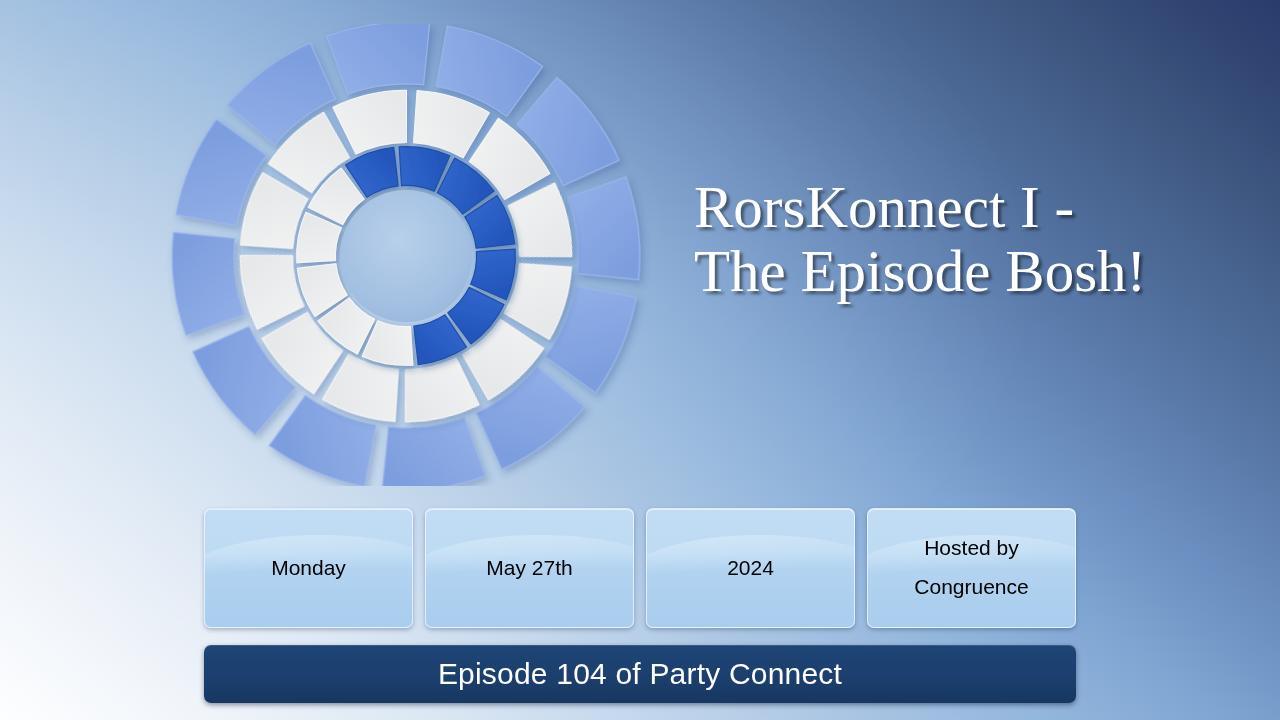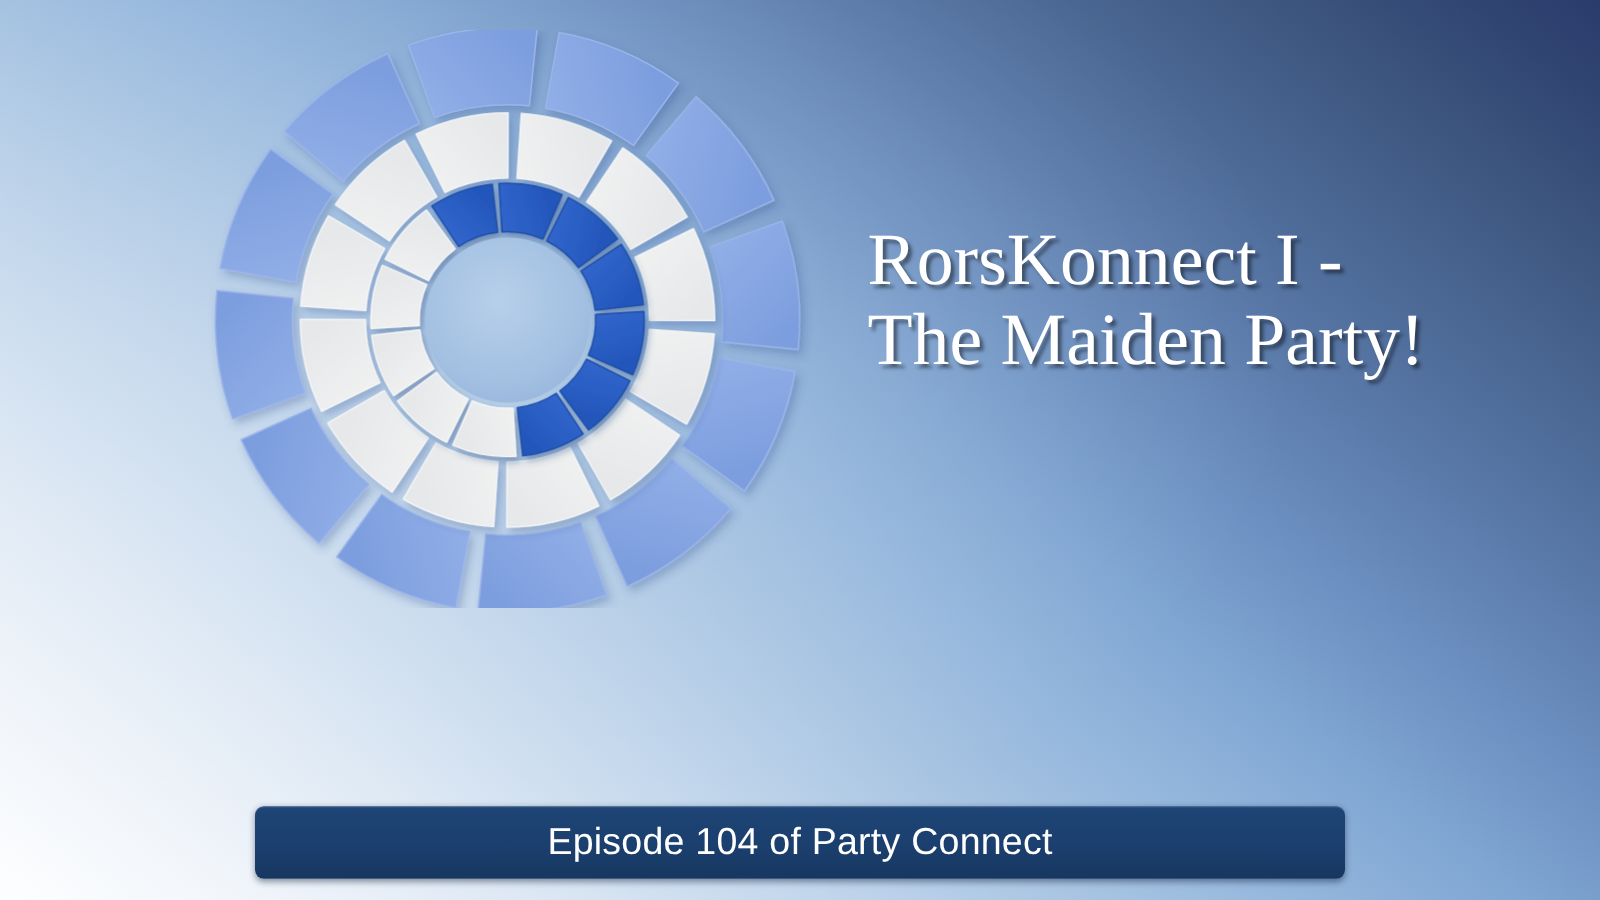--- a/index.html
+++ b/index.html
@@ -239,21 +239,47 @@
           </g>
         </g>
 
         <circle r="66" fill="url(#gHub)"></circle>
       </g>
     </svg>
   </div>
 
   <div id="title">
     <span class="line">RorsKonnect I -</span>
-    <span class="line">The Maiden Party!</span>
-  </div>
-
+    <span class="line">The Episode Bosh!</span>
+  </div>
+
+  <div id="info-row">
+
+    <div class="info-box">
+      <span class="wave"></span>
+      <span class="label">Monday</span>
+    </div>
+
+    <div class="info-box">
+      <span class="wave"></span>
+      <span class="label">May 27th</span>
+    </div>
+
+    <div class="info-box">
+      <span class="wave"></span>
+      <span class="label">2024</span>
+    </div>
+
+    <div class="info-box two-line">
+      <span class="wave"></span>
+      <span class="label">
+        <span>Hosted by</span><br>
+        <span>Congruence</span>
+      </span>
+    </div>
+
+  </div>
 
   <div id="banner">
     <span class="label">Episode 104 of Party Connect</span>
   </div>
 
 </div>
 
 </body></html>

